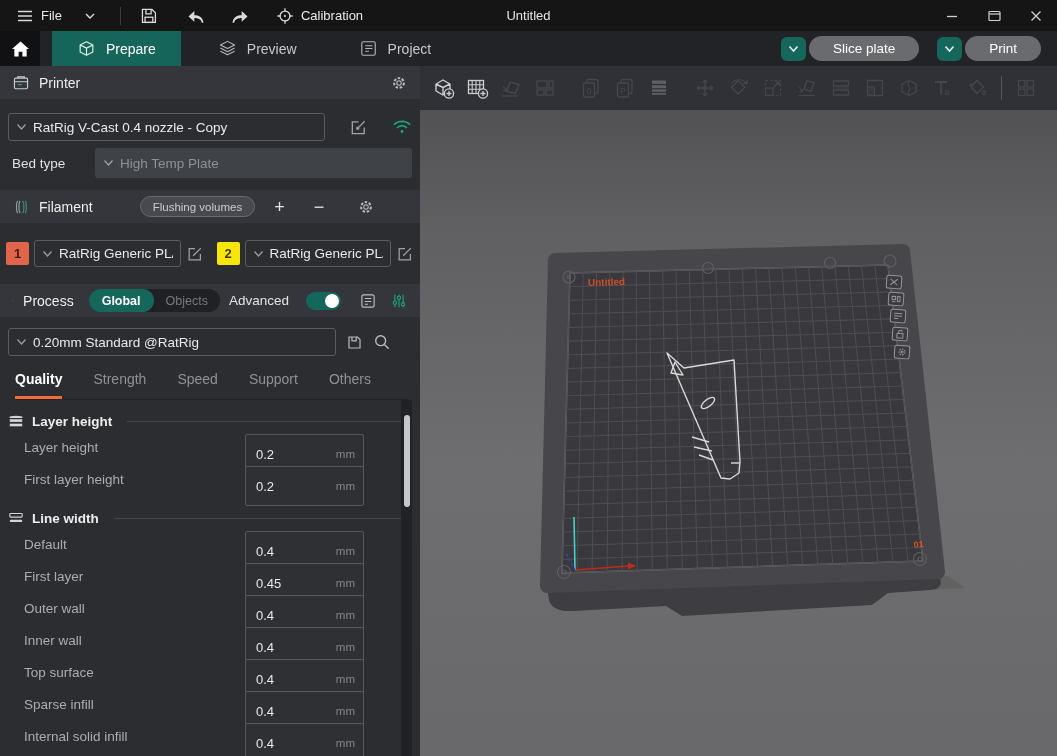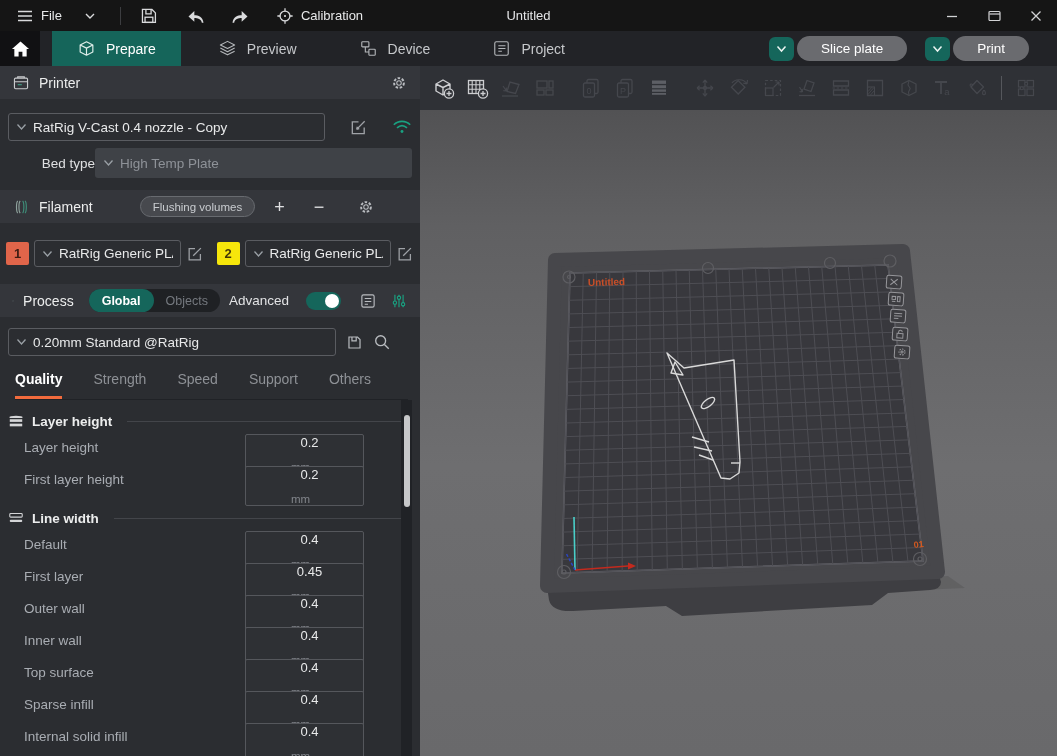--- a/index.html
+++ b/index.html
@@ -17,41 +17,41 @@
   .tb-win{margin-left:auto;display:flex;height:31px;}
   .win-btn{width:42px;height:31px;display:flex;align-items:center;justify-content:center;color:#d2d3d5;}
 
   
   .tabbar{height:35px;background:#222327;display:flex;align-items:stretch;gap:12px;}
   .home-seg{width:40px;background:#111113;display:flex;align-items:center;justify-content:center;}
   .tab{display:flex;align-items:center;gap:10px;padding:0 25px;font-size:14px;color:#c6c8cb;}
   .tab svg{color:#b4b7ba;}
   .tab.active{background:#15655a;color:#fff;}
   .tab.active svg{color:#dfeeea;}
-  .actions{margin-left:auto;display:flex;align-items:center;gap:18px;padding-right:28px;}
+  .actions{margin-left:auto;display:flex;align-items:center;gap:18px;padding-right:16px;}
   .split-btn{display:flex;align-items:center;gap:3px;}
   .split-arrow{width:25px;height:24px;border-radius:6px;background:#15665b;display:flex;align-items:center;justify-content:center;color:#eaf4f1;}
   .pill-btn{height:25px;border-radius:13px;background:#6a6b6f;color:#fff;font-size:13.5px;display:flex;align-items:center;justify-content:center;padding:0 24px;}
   .pill-slice{min-width:108px;}
   .pill-print{min-width:62px;}
 
   
   .main{display:flex;height:690px;}
   .sidebar{width:420px;flex:none;background:#2b2d31;position:relative;overflow:hidden;}
   .sec-header{height:33px;background:#34363b;display:flex;align-items:center;padding:0 12px;gap:9px;font-size:14px;color:#eceded;}
   .sec-title{font-size:14px;color:#eceded;}
   .sec-gear{margin-left:auto;color:#b9bcc0;display:flex;}
 
   .chev{display:flex;color:#9aa0a6;flex:none;}
   .combo{height:28px;border:1px solid #5a5c61;border-radius:3px;display:flex;align-items:center;padding:0 7px;gap:6px;font-size:13.5px;color:#e8e9ea;background:transparent;}
   .icon-btn{display:flex;align-items:center;justify-content:center;color:#9fa2a7;flex:none;}
 
   .printer-row{margin:14px 8px 0 8px;display:flex;align-items:center;gap:24px;}
   .printer-row .combo{flex:1;}
-  .bed-row{margin:7px 8px 0 8px;display:flex;align-items:center;height:30px;text-align:right;}
+  .bed-row{margin:7px 8px 0 8px;display:flex;align-items:center;height:30px;}
   .bed-label{width:87px;font-size:13.5px;color:#dfe0e2;padding-left:4px;}
   .bed-select{flex:1;height:30px;background:#3f4247;border-radius:3px;display:flex;align-items:center;padding:0 8px;gap:6px;font-size:13.5px;color:#8e9298;}
 
   .fil-header{margin-top:12px;}
   .flush-pill{height:21px;border-radius:11px;background:#47494e;border:1px solid #686b70;color:#c9ccd0;font-size:11.5px;display:flex;align-items:center;padding:0 12px;margin-left:38px;}
   .pm-btn{font-size:18px;color:#dfe0e2;padding:0 10px;line-height:1;}
   .filament-row{margin:17px 6px 0 6px;display:flex;align-items:center;gap:5px;}
   .fil-badge{width:23px;height:23px;border-radius:2px;display:flex;align-items:center;justify-content:center;font-size:13px;font-weight:bold;color:rgba(20,10,5,.8);flex:none;}
   .fil-combo{flex:1;height:27px;min-width:0;}
   .fil-combo span.val{white-space:nowrap;overflow:hidden;}
@@ -68,21 +68,21 @@
 
   .param-tabs{display:flex;margin:15px 12px 0 15px;border-bottom:1px solid #202226;}
   .ptab{margin-right:31px;padding-bottom:9px;font-size:14px;color:#8e9196;border-bottom:3px solid transparent;}
   .ptab.active{color:#ffffff;font-weight:bold;border-bottom-color:#f26b3d;}
 
   .param-sec-header{display:flex;align-items:center;margin:13px 10px 2px 8px;color:#eceded;font-size:13.5px;font-weight:bold;gap:8px;}
   .param-sec-header .rule{flex:1;height:1px;background:#43454a;margin-left:7px;}
   .param-sec-header svg{color:#d4d5d7;}
   .param-row{display:flex;align-items:center;height:32px;padding-left:24px;position:relative;}
   .param-label{font-size:13.5px;color:#a9adb3;}
-  .param-input{position:absolute;left:245px;top:3px;width:119px;height:40px;border:1px solid #55575c;border-radius:2px;display:flex;align-items:center;background:#2e3034;flex-direction:column;}
+  .param-input{position:absolute;left:245px;top:3px;width:119px;height:40px;border:1px solid #55575c;border-radius:2px;display:flex;align-items:center;background:#2e3034;}
   .pi-value{margin-left:10px;font-size:13px;color:#e8e9ea;flex:1;}
   .pi-unit{margin-right:8px;font-size:11.5px;color:#82858b;}
 
   .v-track{position:absolute;top:334px;bottom:0;left:401px;width:11px;background:#202226;}
   .v-thumb{position:absolute;top:349px;left:404px;width:6px;height:92px;border-radius:3px;background:#c6c7c9;}
 
   
   .viewport{flex:1;display:flex;flex-direction:column;min-width:0;}
   .vtoolbar{height:44px;background:#2f3136;display:flex;align-items:center;gap:8px;padding-left:10px;flex:none;}
   .vt-icon{width:26px;height:26px;display:flex;align-items:center;justify-content:center;flex:none;}
@@ -174,28 +174,20 @@
         <path d="M12,3.5 L20,7.5 V16.5 L12,20.5 L4,16.5 V7.5 Z M4,7.5 L12,11.5 L20,7.5 M12,11.5 V20.5" stroke="currentColor" stroke-width="1.5" fill="none" stroke-linejoin="round"></path>
       </svg>
     <span>Prepare</span>
   </div>
   <div class="tab">
     <svg width="19" height="19" viewBox="0 0 24 24">
         <path d="M12,3 L21,7.5 L12,12 L3,7.5 Z" stroke="currentColor" stroke-width="1.4" fill="none" stroke-linejoin="round"></path>
         <path d="M3,11.5 L12,16 L21,11.5 M3,15.5 L12,20 L21,15.5" stroke="currentColor" stroke-width="1.4" fill="none" stroke-linejoin="round"></path>
       </svg>
     <span>Preview</span>
-  </div>
-  <div class="tab">
-    <svg width="19" height="19" viewBox="0 0 24 24">
-        <rect x="3.5" y="3.5" width="9" height="6.5" rx="1" stroke="currentColor" stroke-width="1.4" fill="none"></rect>
-        <rect x="12.5" y="13" width="8" height="7.5" rx="1" stroke="currentColor" stroke-width="1.4" fill="none"></rect>
-        <path d="M8,10 V16.5 H12.5" stroke="currentColor" stroke-width="1.4" fill="none"></path>
-      </svg>
-    <span>Device</span>
   </div>
   <div class="tab">
     <svg width="19" height="19" viewBox="0 0 24 24">
         <rect x="3.5" y="3.5" width="17" height="17" rx="2" stroke="currentColor" stroke-width="1.4" fill="none"></rect>
         <path d="M8,8.5 H17 M8,12 H17 M8,15.5 H12.5" stroke="currentColor" stroke-width="1.4"></path>
       </svg>
     <span>Project</span>
   </div>
   <div class="actions">
     <div class="split-btn">

